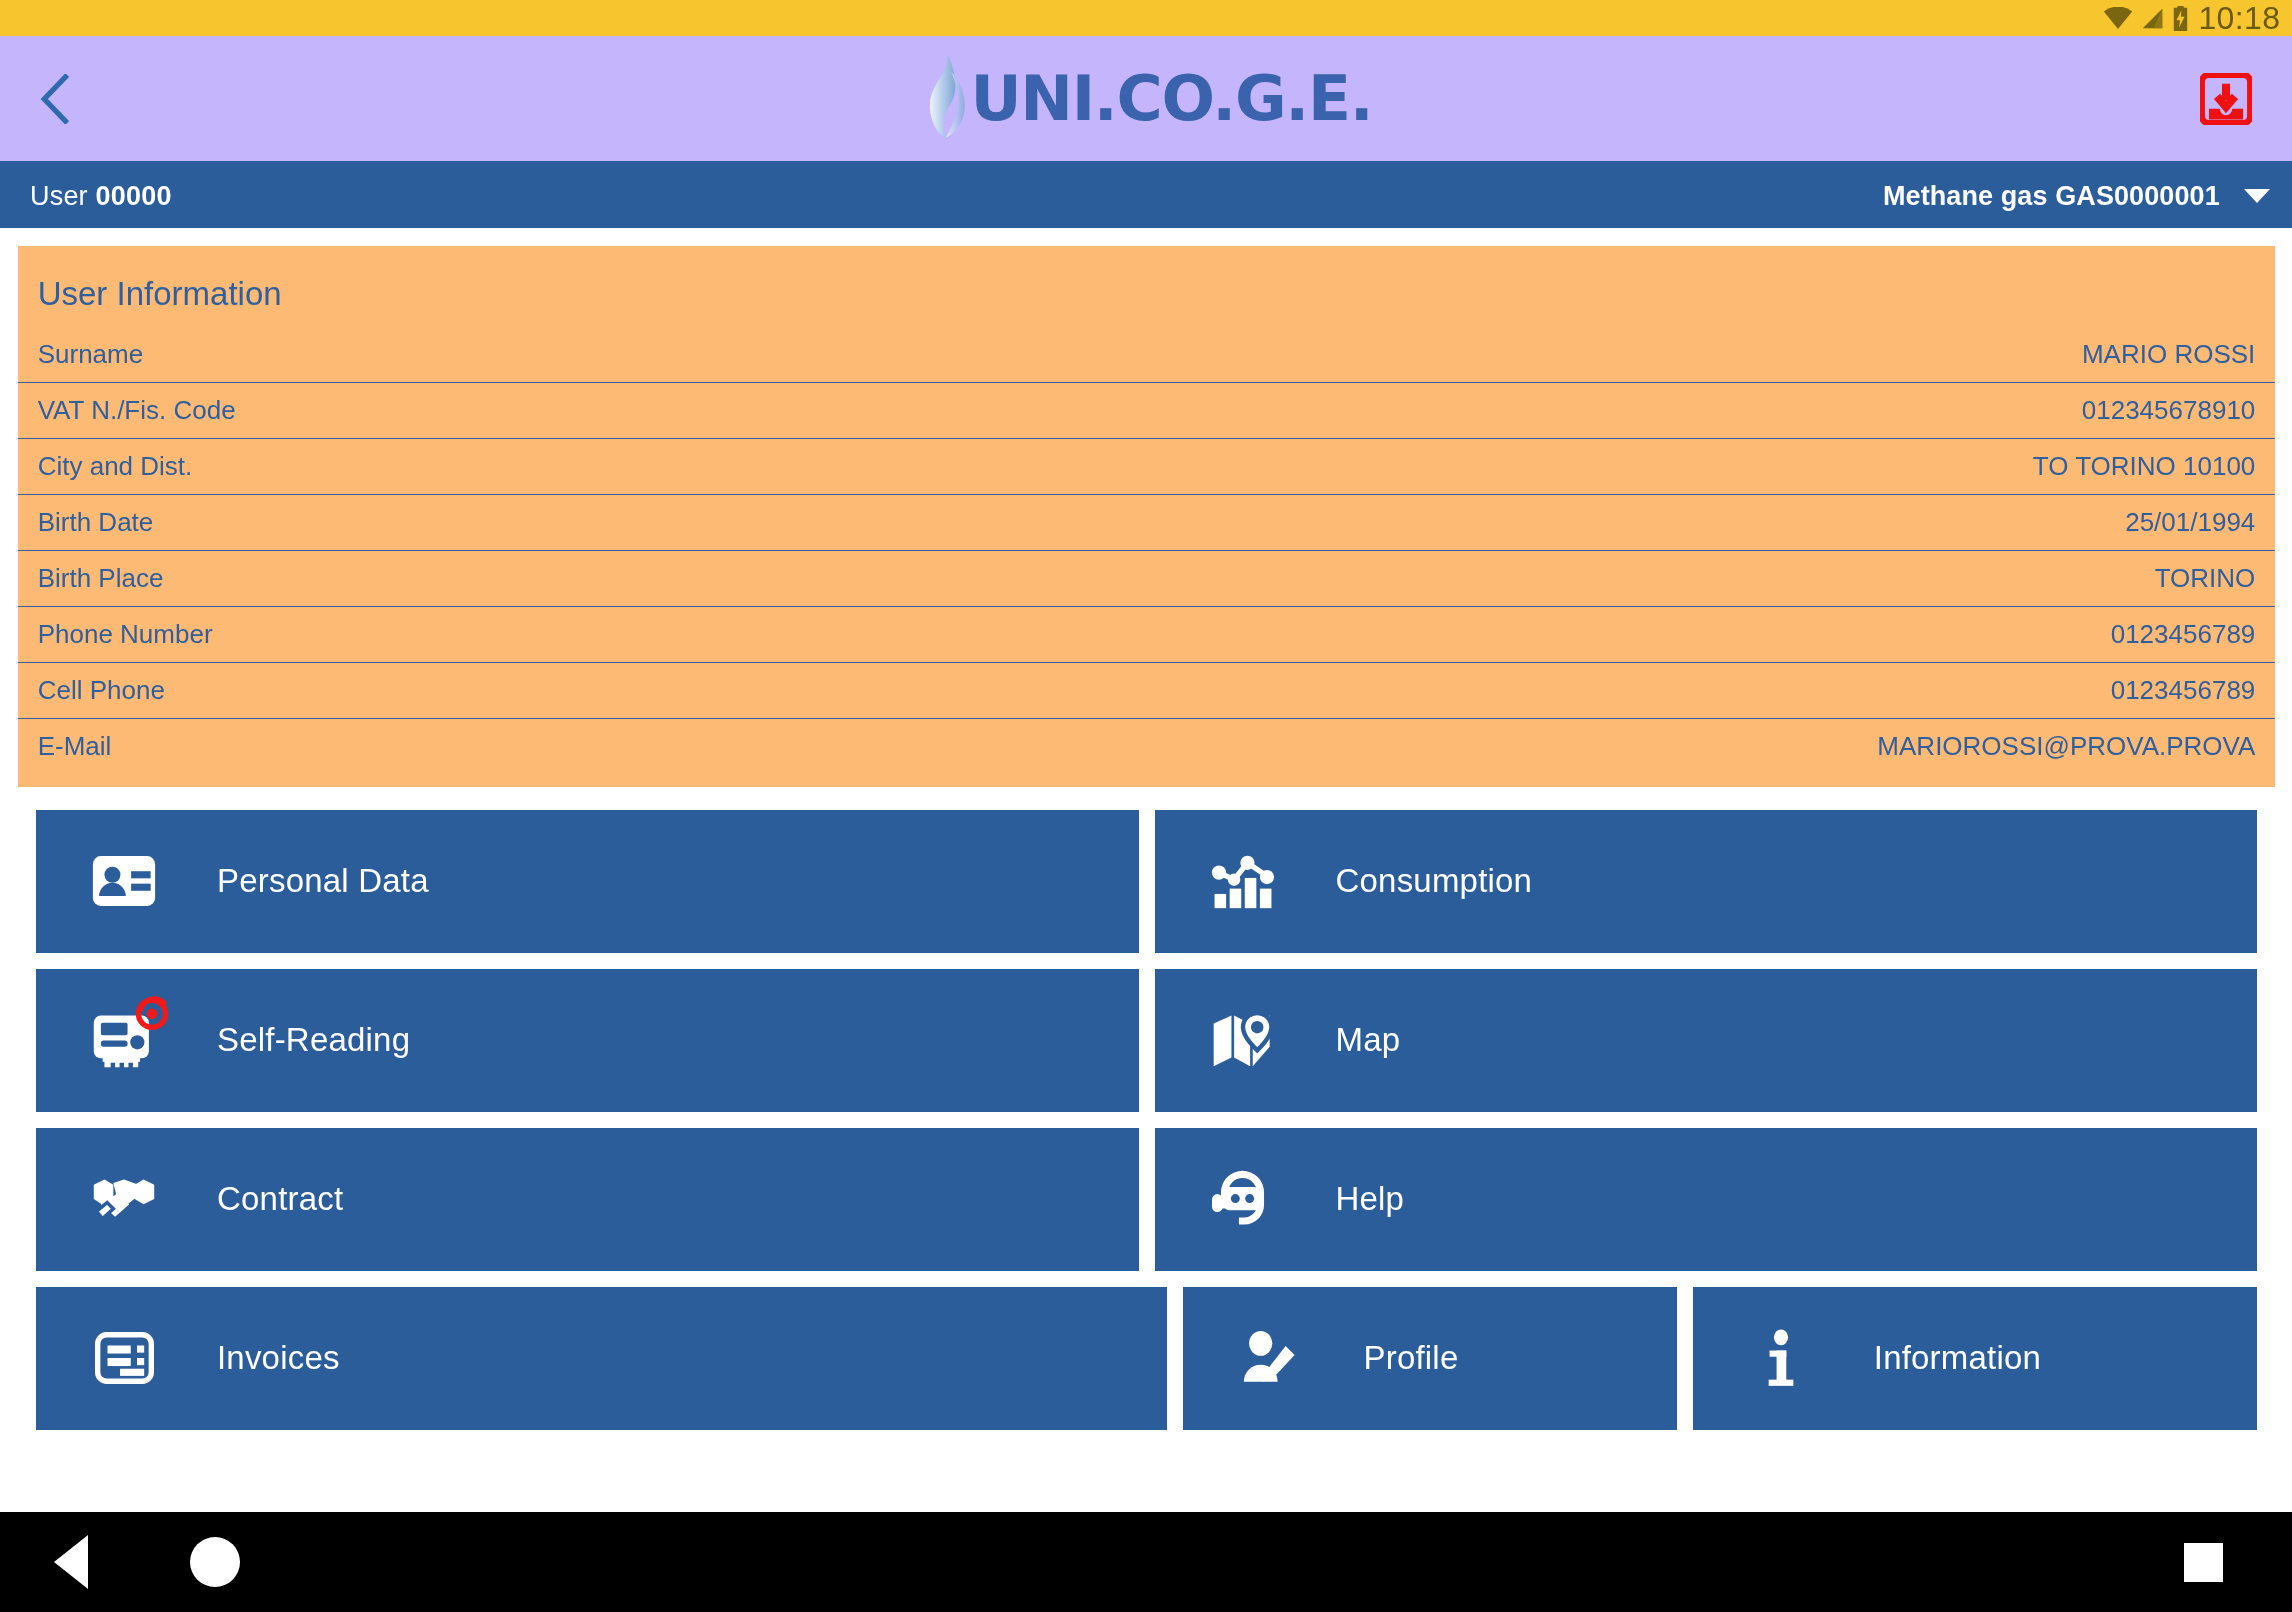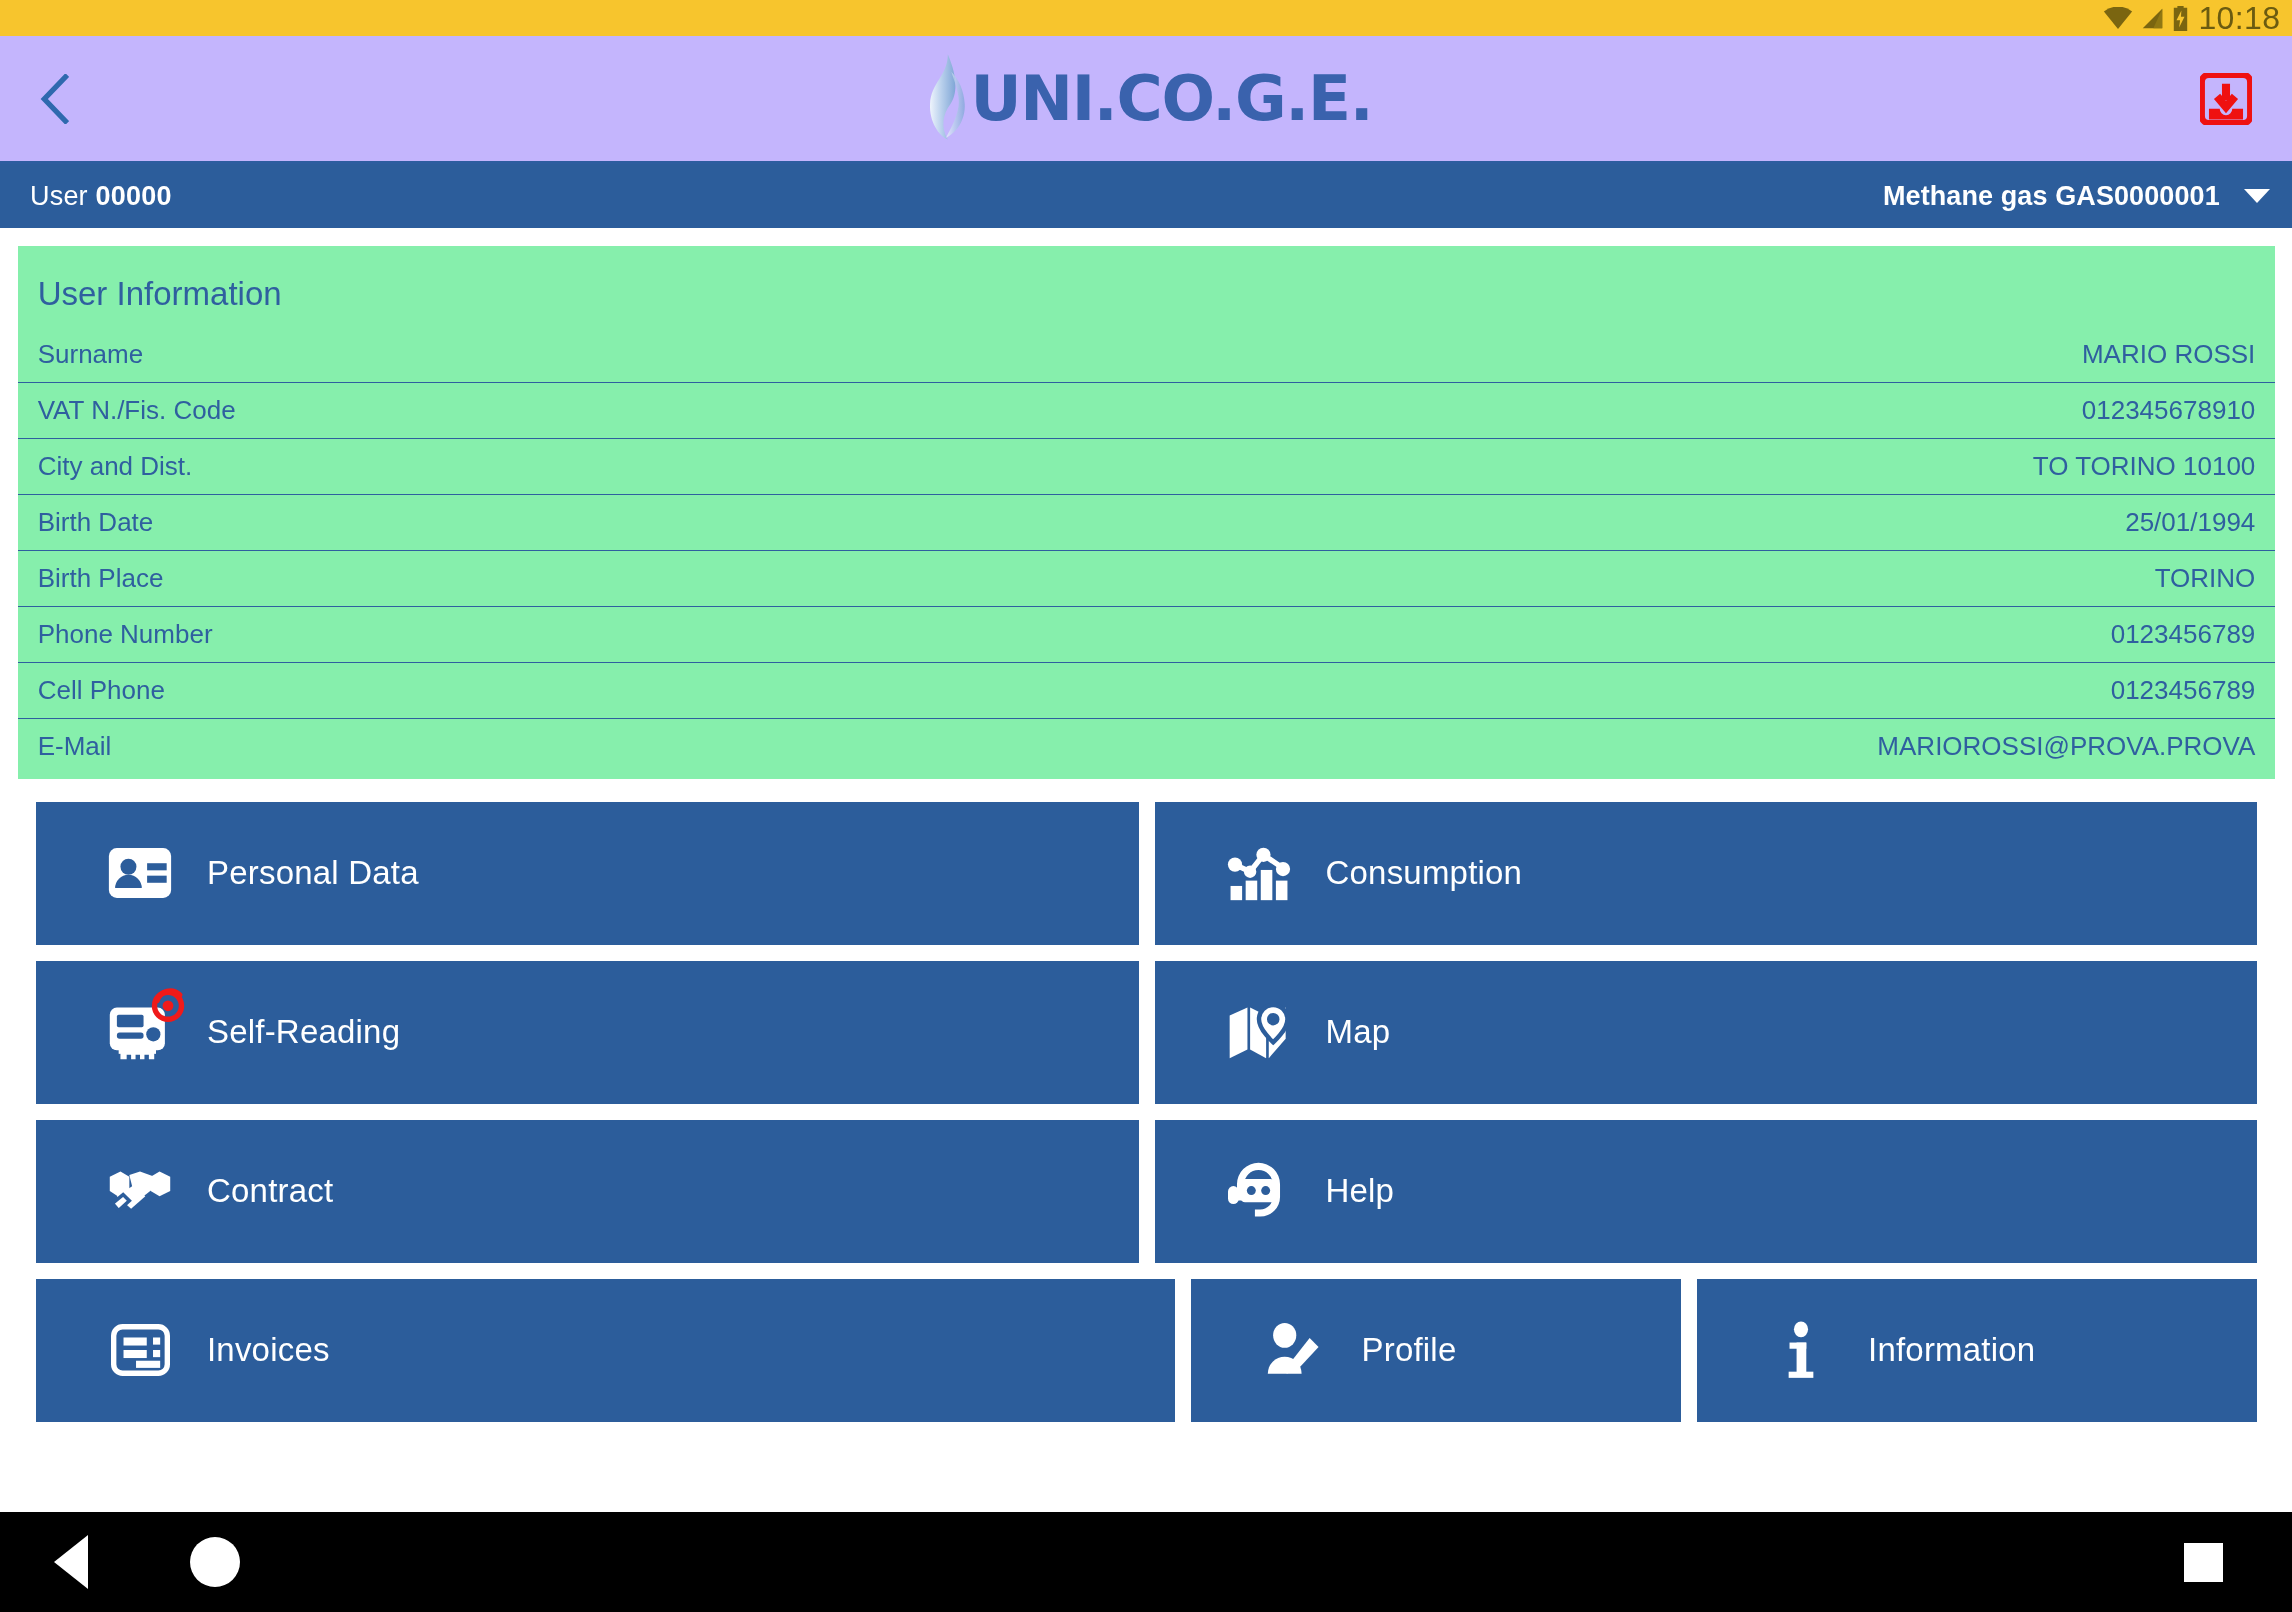--- a/index.html
+++ b/index.html
@@ -112,23 +112,23 @@
     border-left: 13.4px solid transparent;
     border-right: 13.4px solid transparent;
     border-top: 14.3px solid #ffffff;
   }
 
   
   .content {
     padding: 18px 18px 0 18px;
   }
   .info-card {
-    background: #86efac;
+    background: #fdba74;
     width: 100%;
-    padding: 16px 0 4px 0;
+    padding: 16px 0 12px 0;
   }
   .info-title {
     font-size: 33px;
     color: #2f5f9f;
     padding: 12.5px 19.7px 14.3px 19.7px;
     font-weight: 400;
   }
   .info-row {
     display: flex;
     justify-content: space-between;
@@ -158,22 +158,22 @@
   }
   .tile-row {
     display: flex;
     gap: 16px;
   }
   .tile {
     background: #2c5d9b;
     min-height: 143px;
     display: flex;
     align-items: center;
-    padding-left: 72px;
-    gap: 35px;
+    padding-left: 56px;
+    gap: 61px;
     cursor: pointer;
     position: relative;
   }
   .tile-half { flex: 1 1 0; }
   .tile-icon {
     width: 64px;
     height: 64px;
     display: flex;
     align-items: center;
     justify-content: center;

